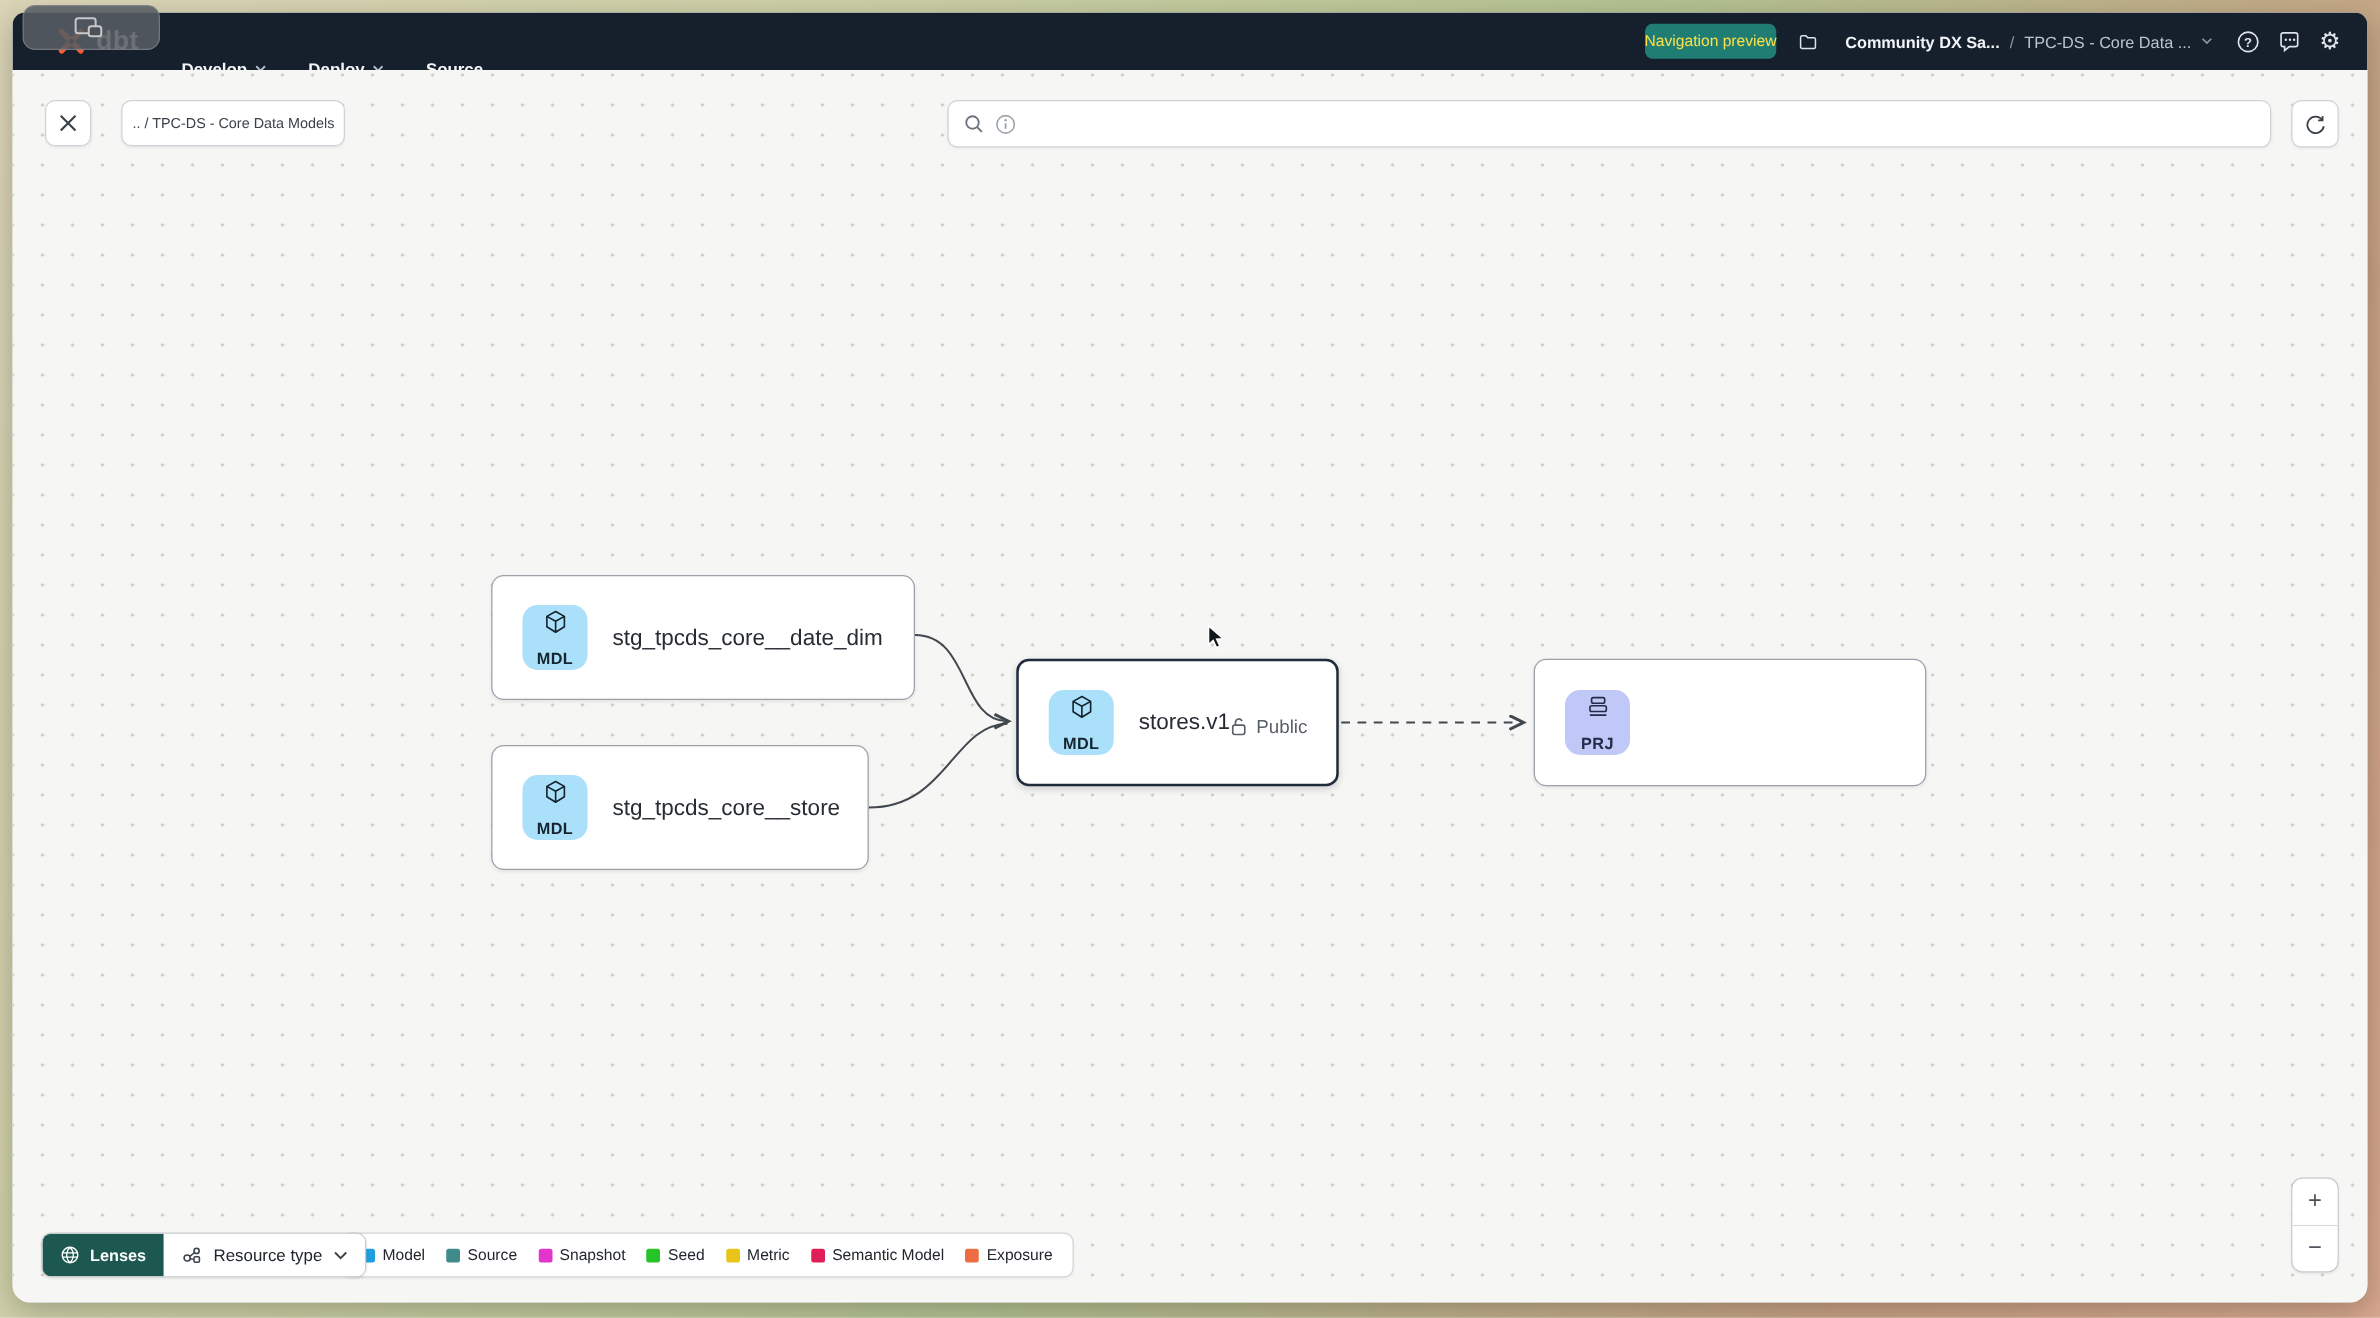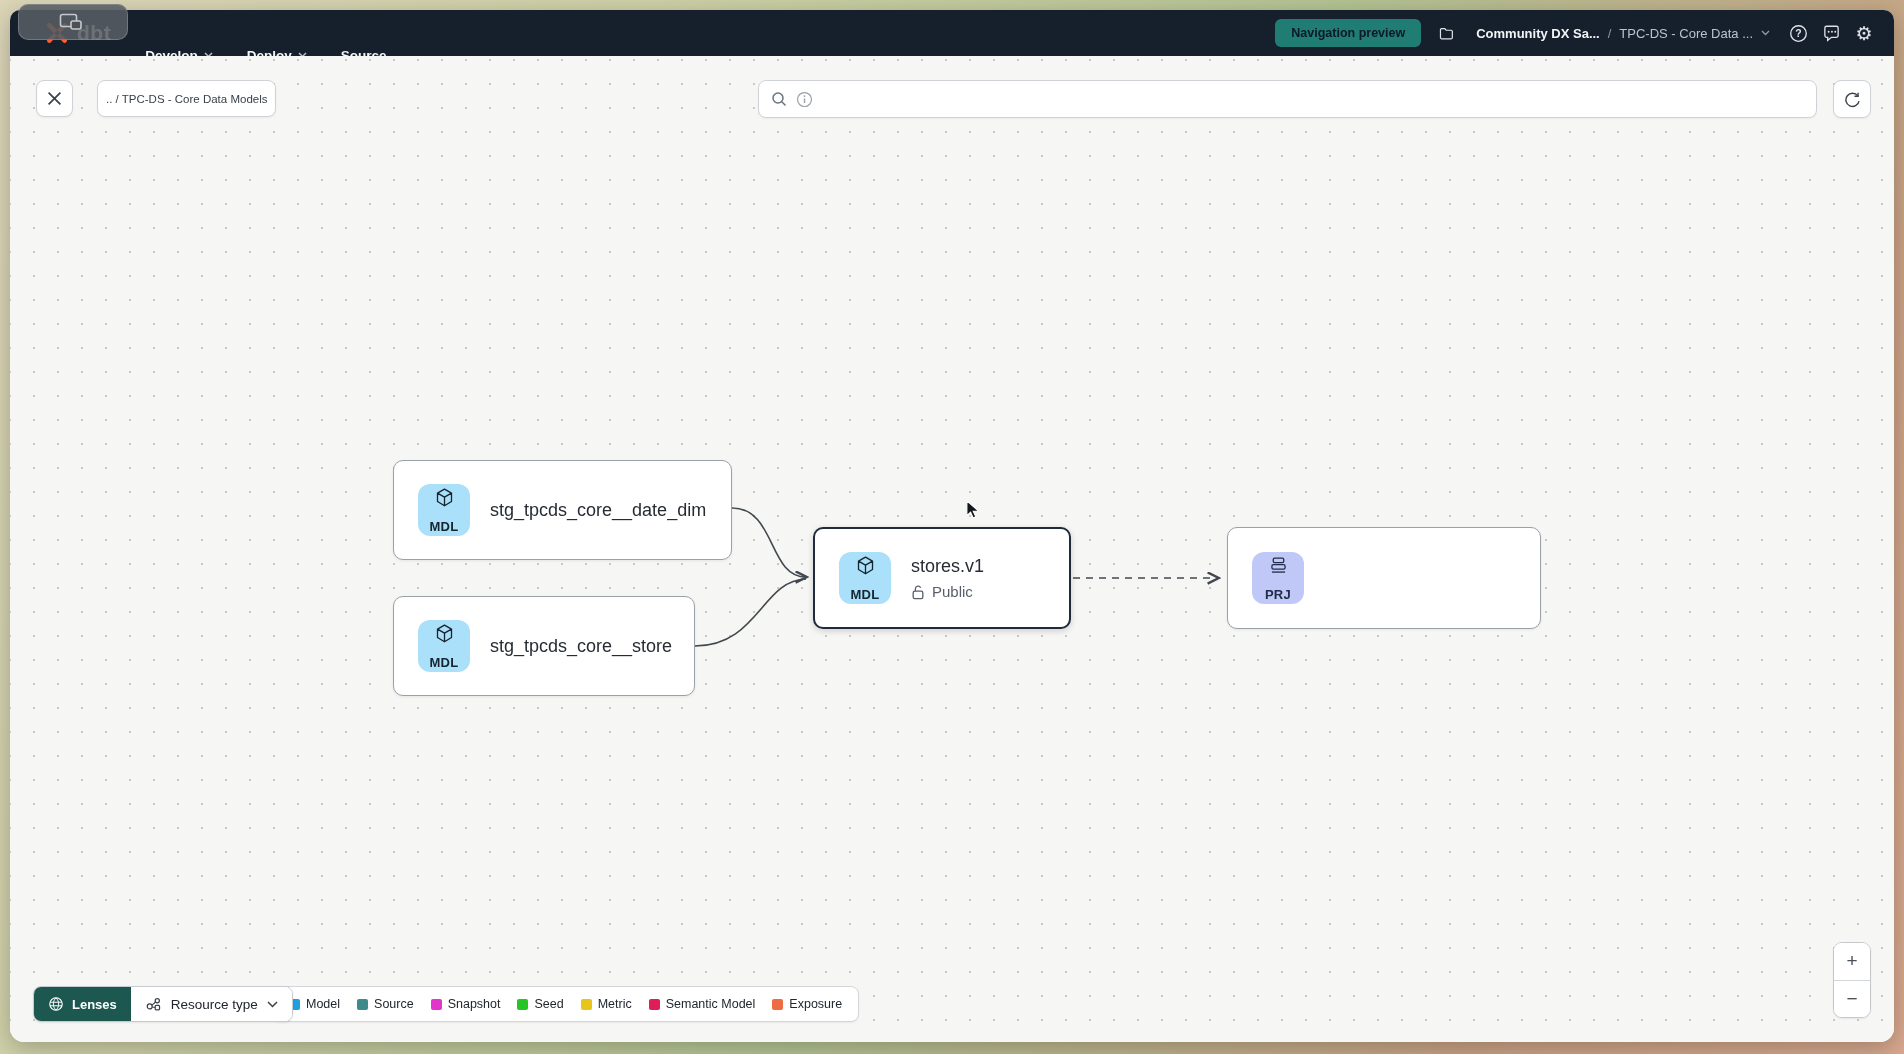--- a/index.html
+++ b/index.html
@@ -16,21 +16,21 @@
   
   #navbar {
     height:46px; flex:0 0 46px; background:#161f2c; display:flex; align-items:center;
     padding:0 20px; color:#eef2f6;
   }
   .logo-wrap { display:flex; align-items:center; gap:7px; margin-left:14px; }
   .logo-text { font-size:21px; font-weight:bold; color:#fff; letter-spacing:.5px; }
   .nav-menu { display:flex; align-items:center; margin-left:34px; gap:34px; }
   .nav-item { display:flex; align-items:center; gap:6px; font-size:13.5px; font-weight:bold; color:#f4f6f8; cursor:pointer;margin-top:44px; }
   .nav-right { margin-left:auto; display:flex; align-items:center; gap:18px; }
-  .preview-btn { border:none; border-radius:6px; padding:7px 16px; font-size:12.5px; font-weight:bold; color:#0f172a; cursor:pointer; font-family:inherit; }
+  .preview-btn { border:none; border-radius:6px; padding:7px 0; font-size:12.5px; font-weight:normal; color:#fde047; cursor:pointer; font-family:inherit; }
   .crumbs { display:flex; align-items:center; gap:8px; font-size:13px; }
   .crumb-project { font-weight:bold; color:#f2f5f8; display:flex; align-items:center; gap:22px; }
   .crumb-sep { color:#8b98a8; }
   .crumb-page { color:#b9c4d1; }
   .nav-icons { display:flex; align-items:center; gap:13px; }
   .nav-icon { width:20px; height:20px; display:flex; align-items:center; justify-content:center; color:#dde3e9; cursor:pointer; }
   
   #corner-widget {
     position:absolute; left:18px; top:4px; width:110px; height:36px; border-radius:10px;
     background:rgba(88,93,99,.88); border:1px solid rgba(150,155,160,.5); z-index:40;
@@ -67,21 +67,21 @@
   .badge {
     width:52px; height:52px; border-radius:12px; display:flex; flex-direction:column;
     align-items:center; justify-content:center; gap:11px; flex:0 0 52px;
   }
   .badge-mdl { background:#abe0fa; color:#16242f; }
   .badge-prj { background:#bfc8f7; color:#202c48; }
   .badge-label { font-size:13px; font-weight:bold; letter-spacing:.3px; }
   .node-label { font-size:18px; color:#272c33; }
   .node-title { font-size:18px; color:#272c33; }
   .node-sub { display:flex; align-items:center; gap:7px; font-size:15px; color:#585f68; margin-top:6px; }
-  .node-text-col { display:flex; flex-direction:column; justify-content:center; }
+  .node-text-col { display:flex; justify-content:center; }
   .ref-top { font-size:14.5px; color:#2a2f36; }
   .ref-bottom { font-size:19px; color:#23282e; margin-top:4px; }
   #edges { position:absolute; left:0; top:0; width:100%; height:100%; pointer-events:none; }
   #cursor { position:absolute; left:955px; top:444px; pointer-events:none; z-index:30; }
   
   #lens-pill {
     position:absolute; left:23px; bottom:20px; height:36px; display:flex; align-items:stretch;
     border-radius:8px; box-shadow:0 1px 2px rgba(20,30,40,.08); overflow:hidden; border:1px solid #c7cace;
   }
   #lenses-btn { background:#1c584f; color:#fff; display:flex; align-items:center; gap:8px; padding:0 14px; font-size:13px; font-weight:bold; cursor:pointer; }

